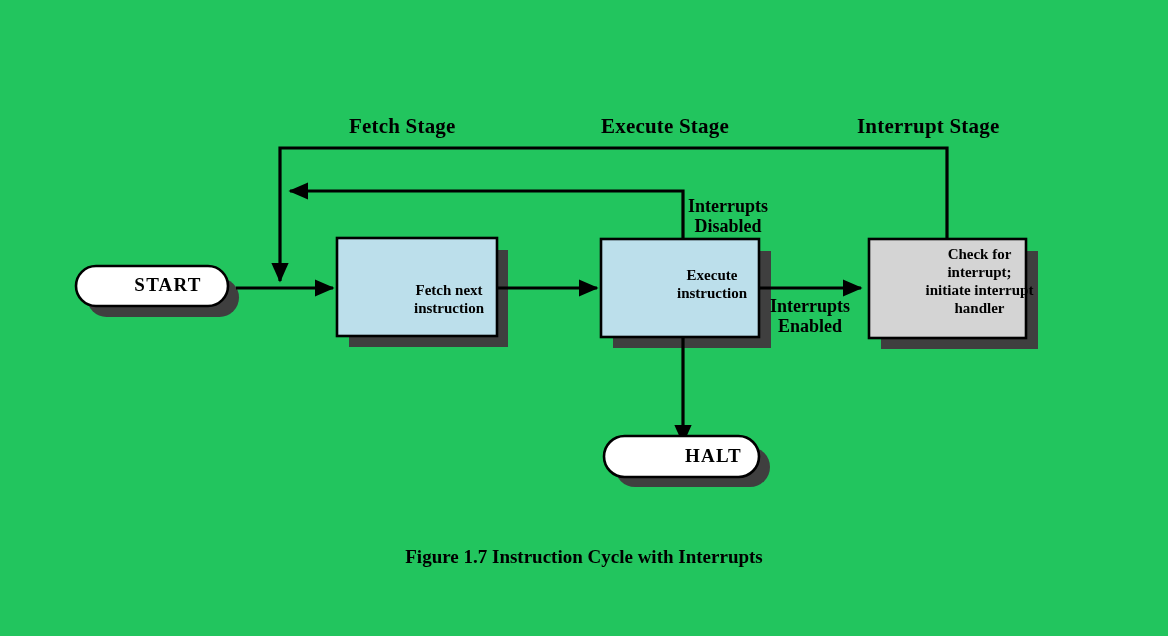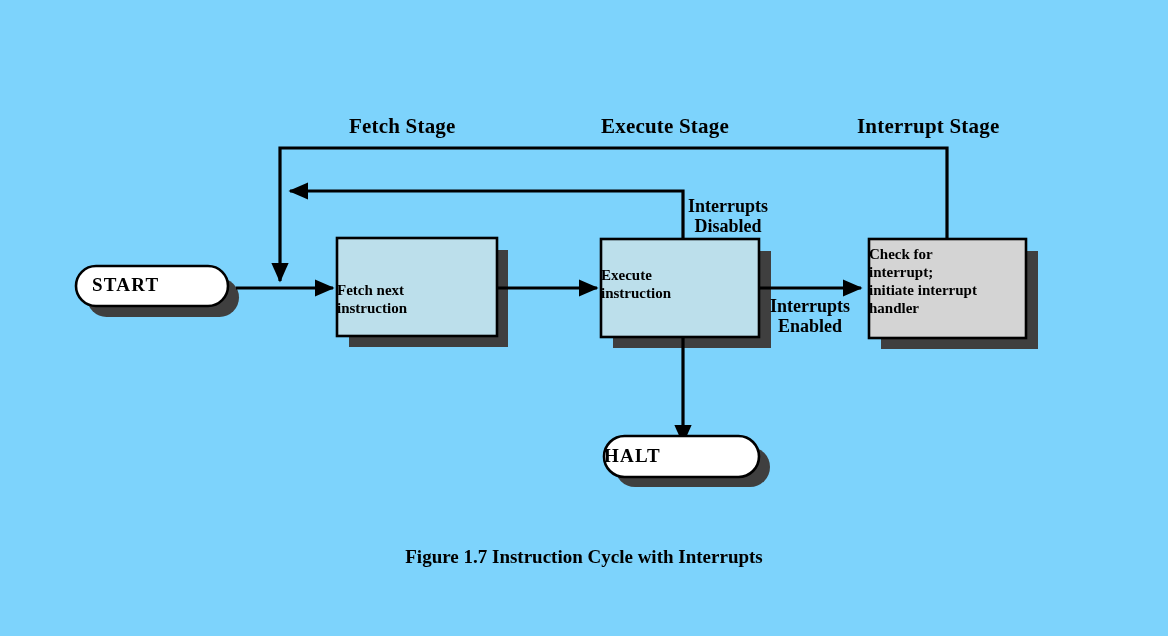--- a/index.html
+++ b/index.html
@@ -7,21 +7,21 @@
     padding: 0;
     background: #ffffff;
   }
   body {
     font-family: "Liberation Serif", "DejaVu Serif", serif;
   }
   #figure-root {
     position: relative;
     width: 1168px;
     height: 636px;
-    background: #7dd3fc;
+    background: #22c55e;
     overflow: hidden;
   }
   #figure-svg {
     position: absolute;
     left: 0;
     top: 0;
     width: 1168px;
     height: 636px;
   }
   .stage-label {
@@ -38,22 +38,24 @@
     font-size: 18px;
     color: #000000;
     line-height: 1.12;
     white-space: nowrap;
     text-align: center;
   }
   .node-text {
     position: absolute;
     font-weight: bold;
     color: #000000;
+    text-align: center;
     white-space: nowrap;
     line-height: 1.2;
+    margin-left: 32px;
   }
   .proc-text {
     font-size: 15px;
   }
   .term-text {
     font-size: 19px;
     letter-spacing: 1.2px;
   }
   #caption {
     position: absolute;
@@ -117,21 +119,21 @@
       <rect x="76" y="266" width="152" height="40" rx="20" fill="#ffffff" stroke="#000000" stroke-width="2.6"></rect>
 
       <rect x="604" y="436" width="155" height="41" rx="20.5" fill="#ffffff" stroke="#000000" stroke-width="2.6"></rect>
     </g>
   </svg>
 
   <div class="stage-label" style="left:349px; top:114px;">Fetch Stage</div>
   <div class="stage-label" style="left:601px; top:114px;">Execute Stage</div>
   <div class="stage-label" style="left:857px; top:114px;">Interrupt Stage</div>
 
-  <div class="node-text term-text" style="left:92px; top:274px; width:120px;">START</div>
+  <div class="node-text term-text" style="left:76px; top:274px; width:120px;">START</div>
 
   <div class="node-text proc-text" style="left:337px; top:281px; width:160px;">
     <div>Fetch next</div>
     <div>instruction</div>
   </div>
 
   <div class="node-text proc-text" style="left:601px; top:266px; width:158px;">
     <div>Execute</div>
     <div>instruction</div>
   </div>

